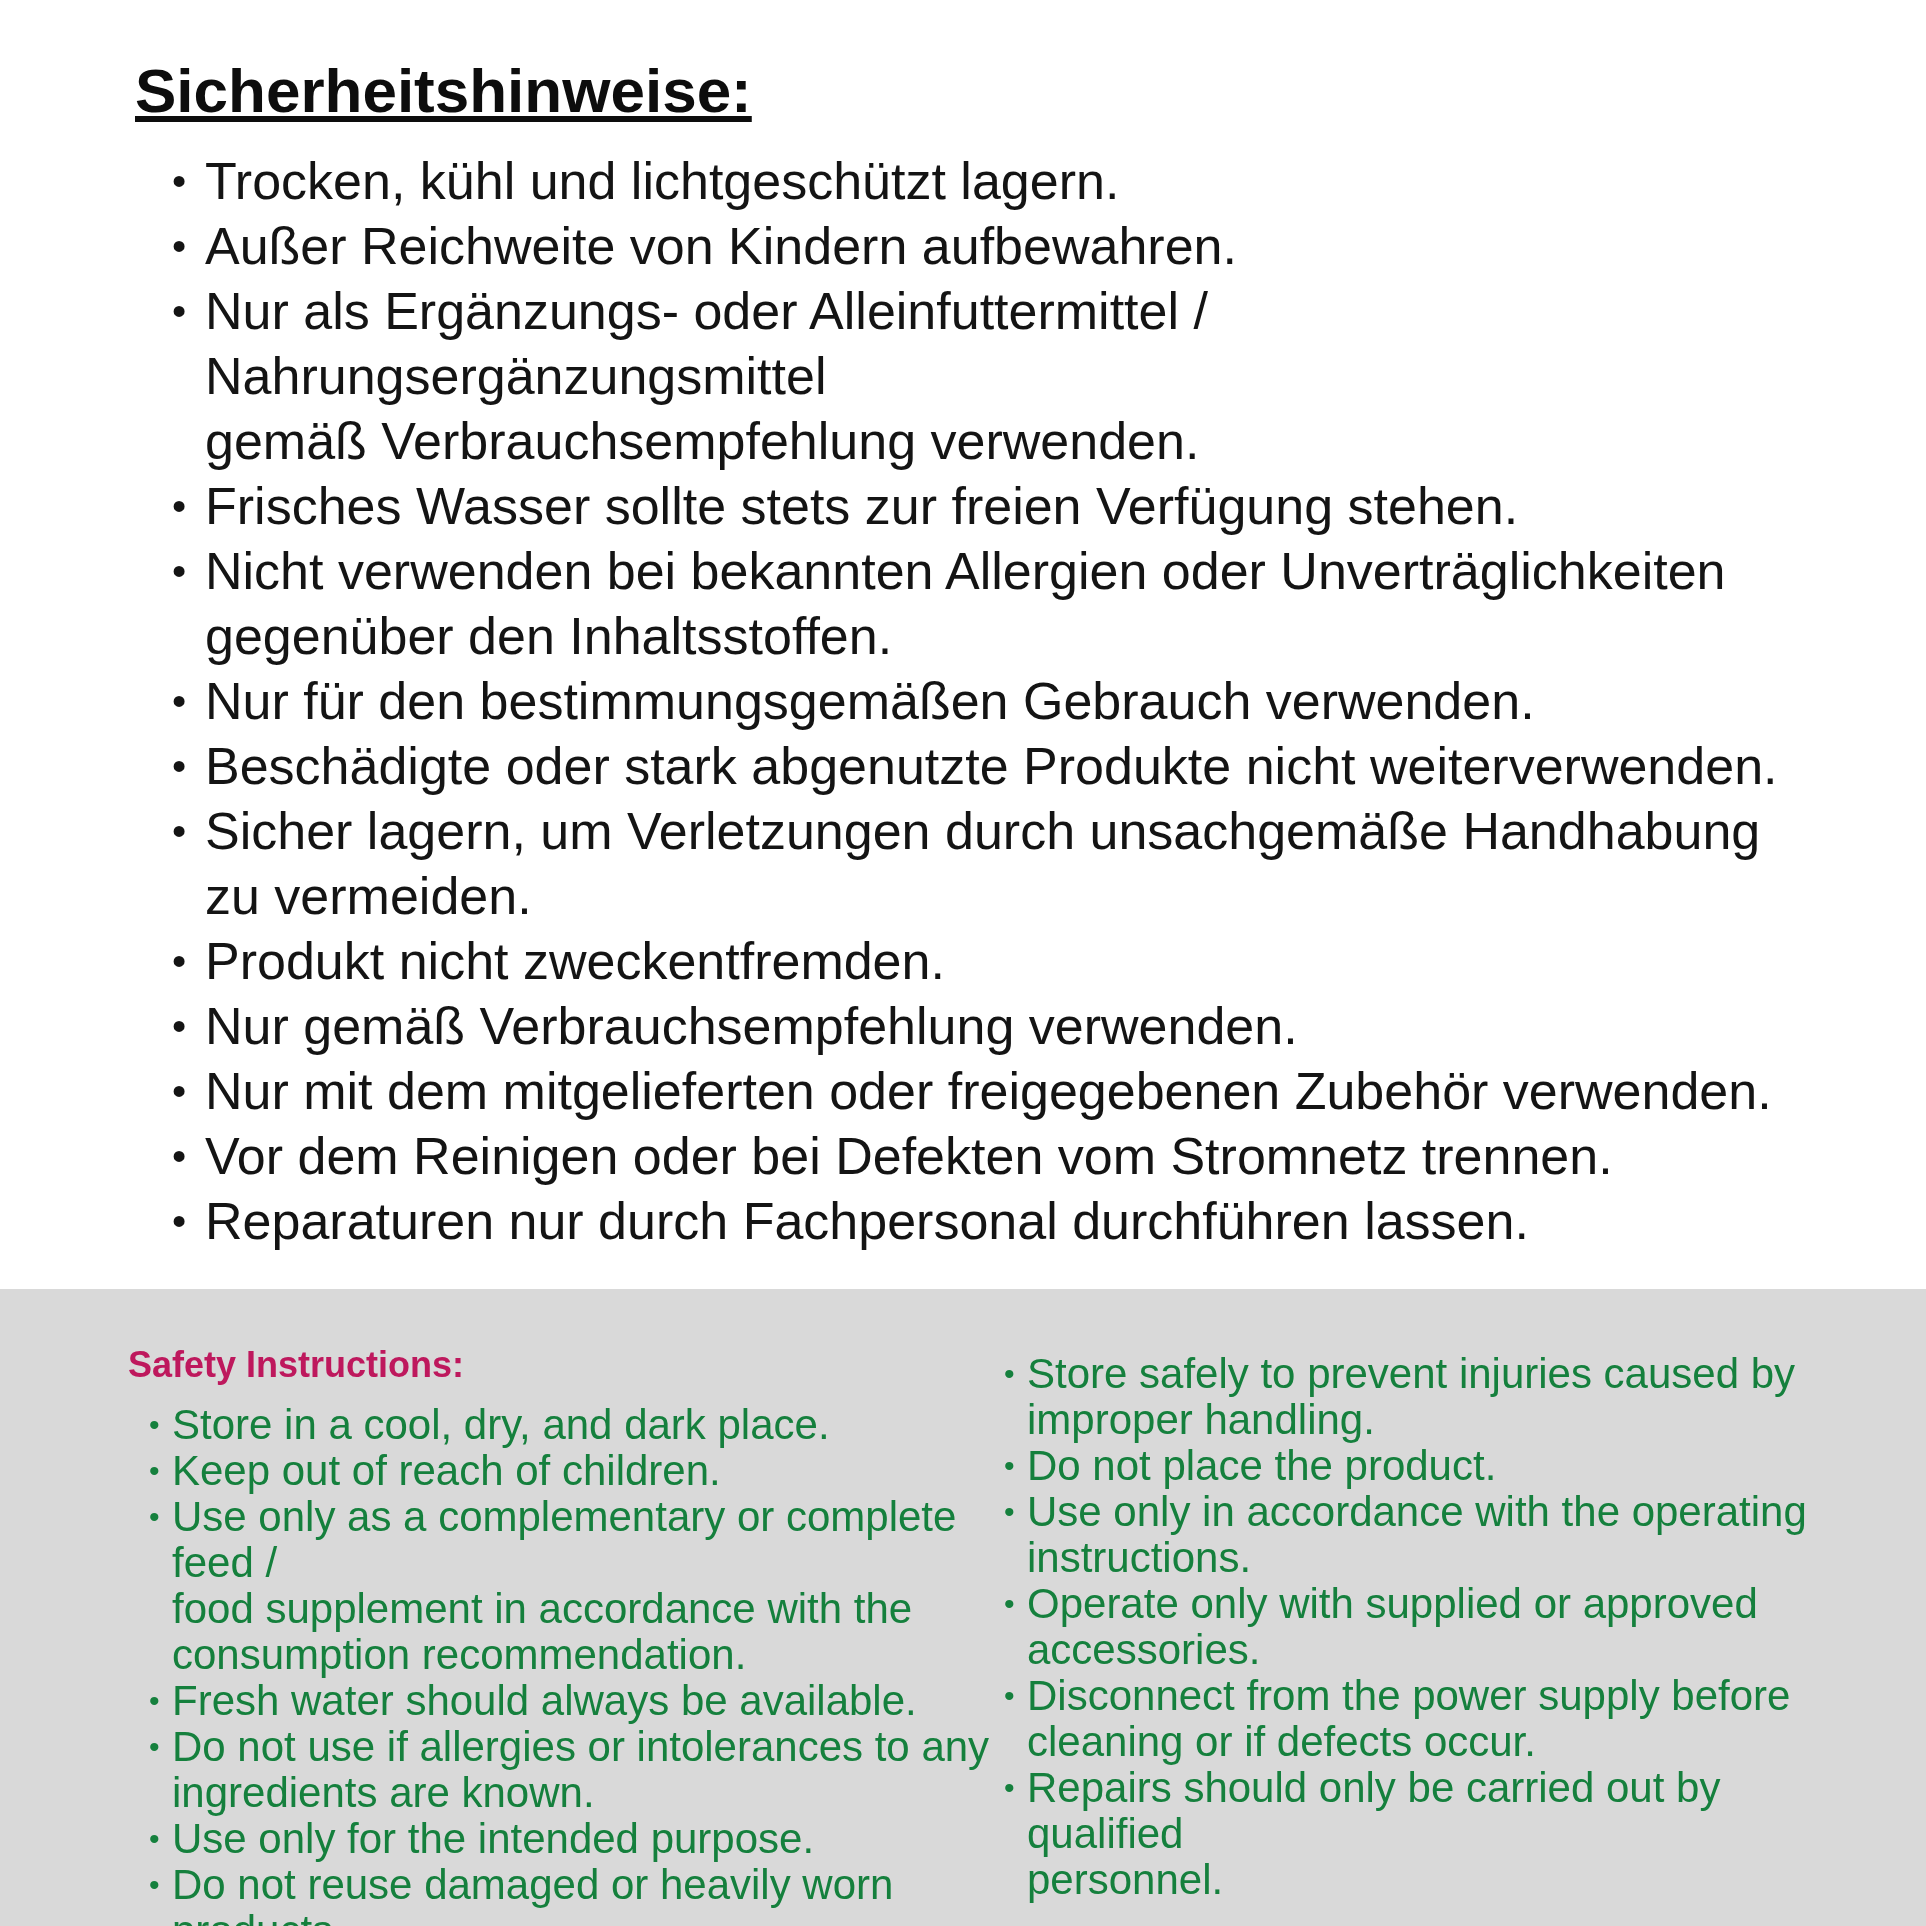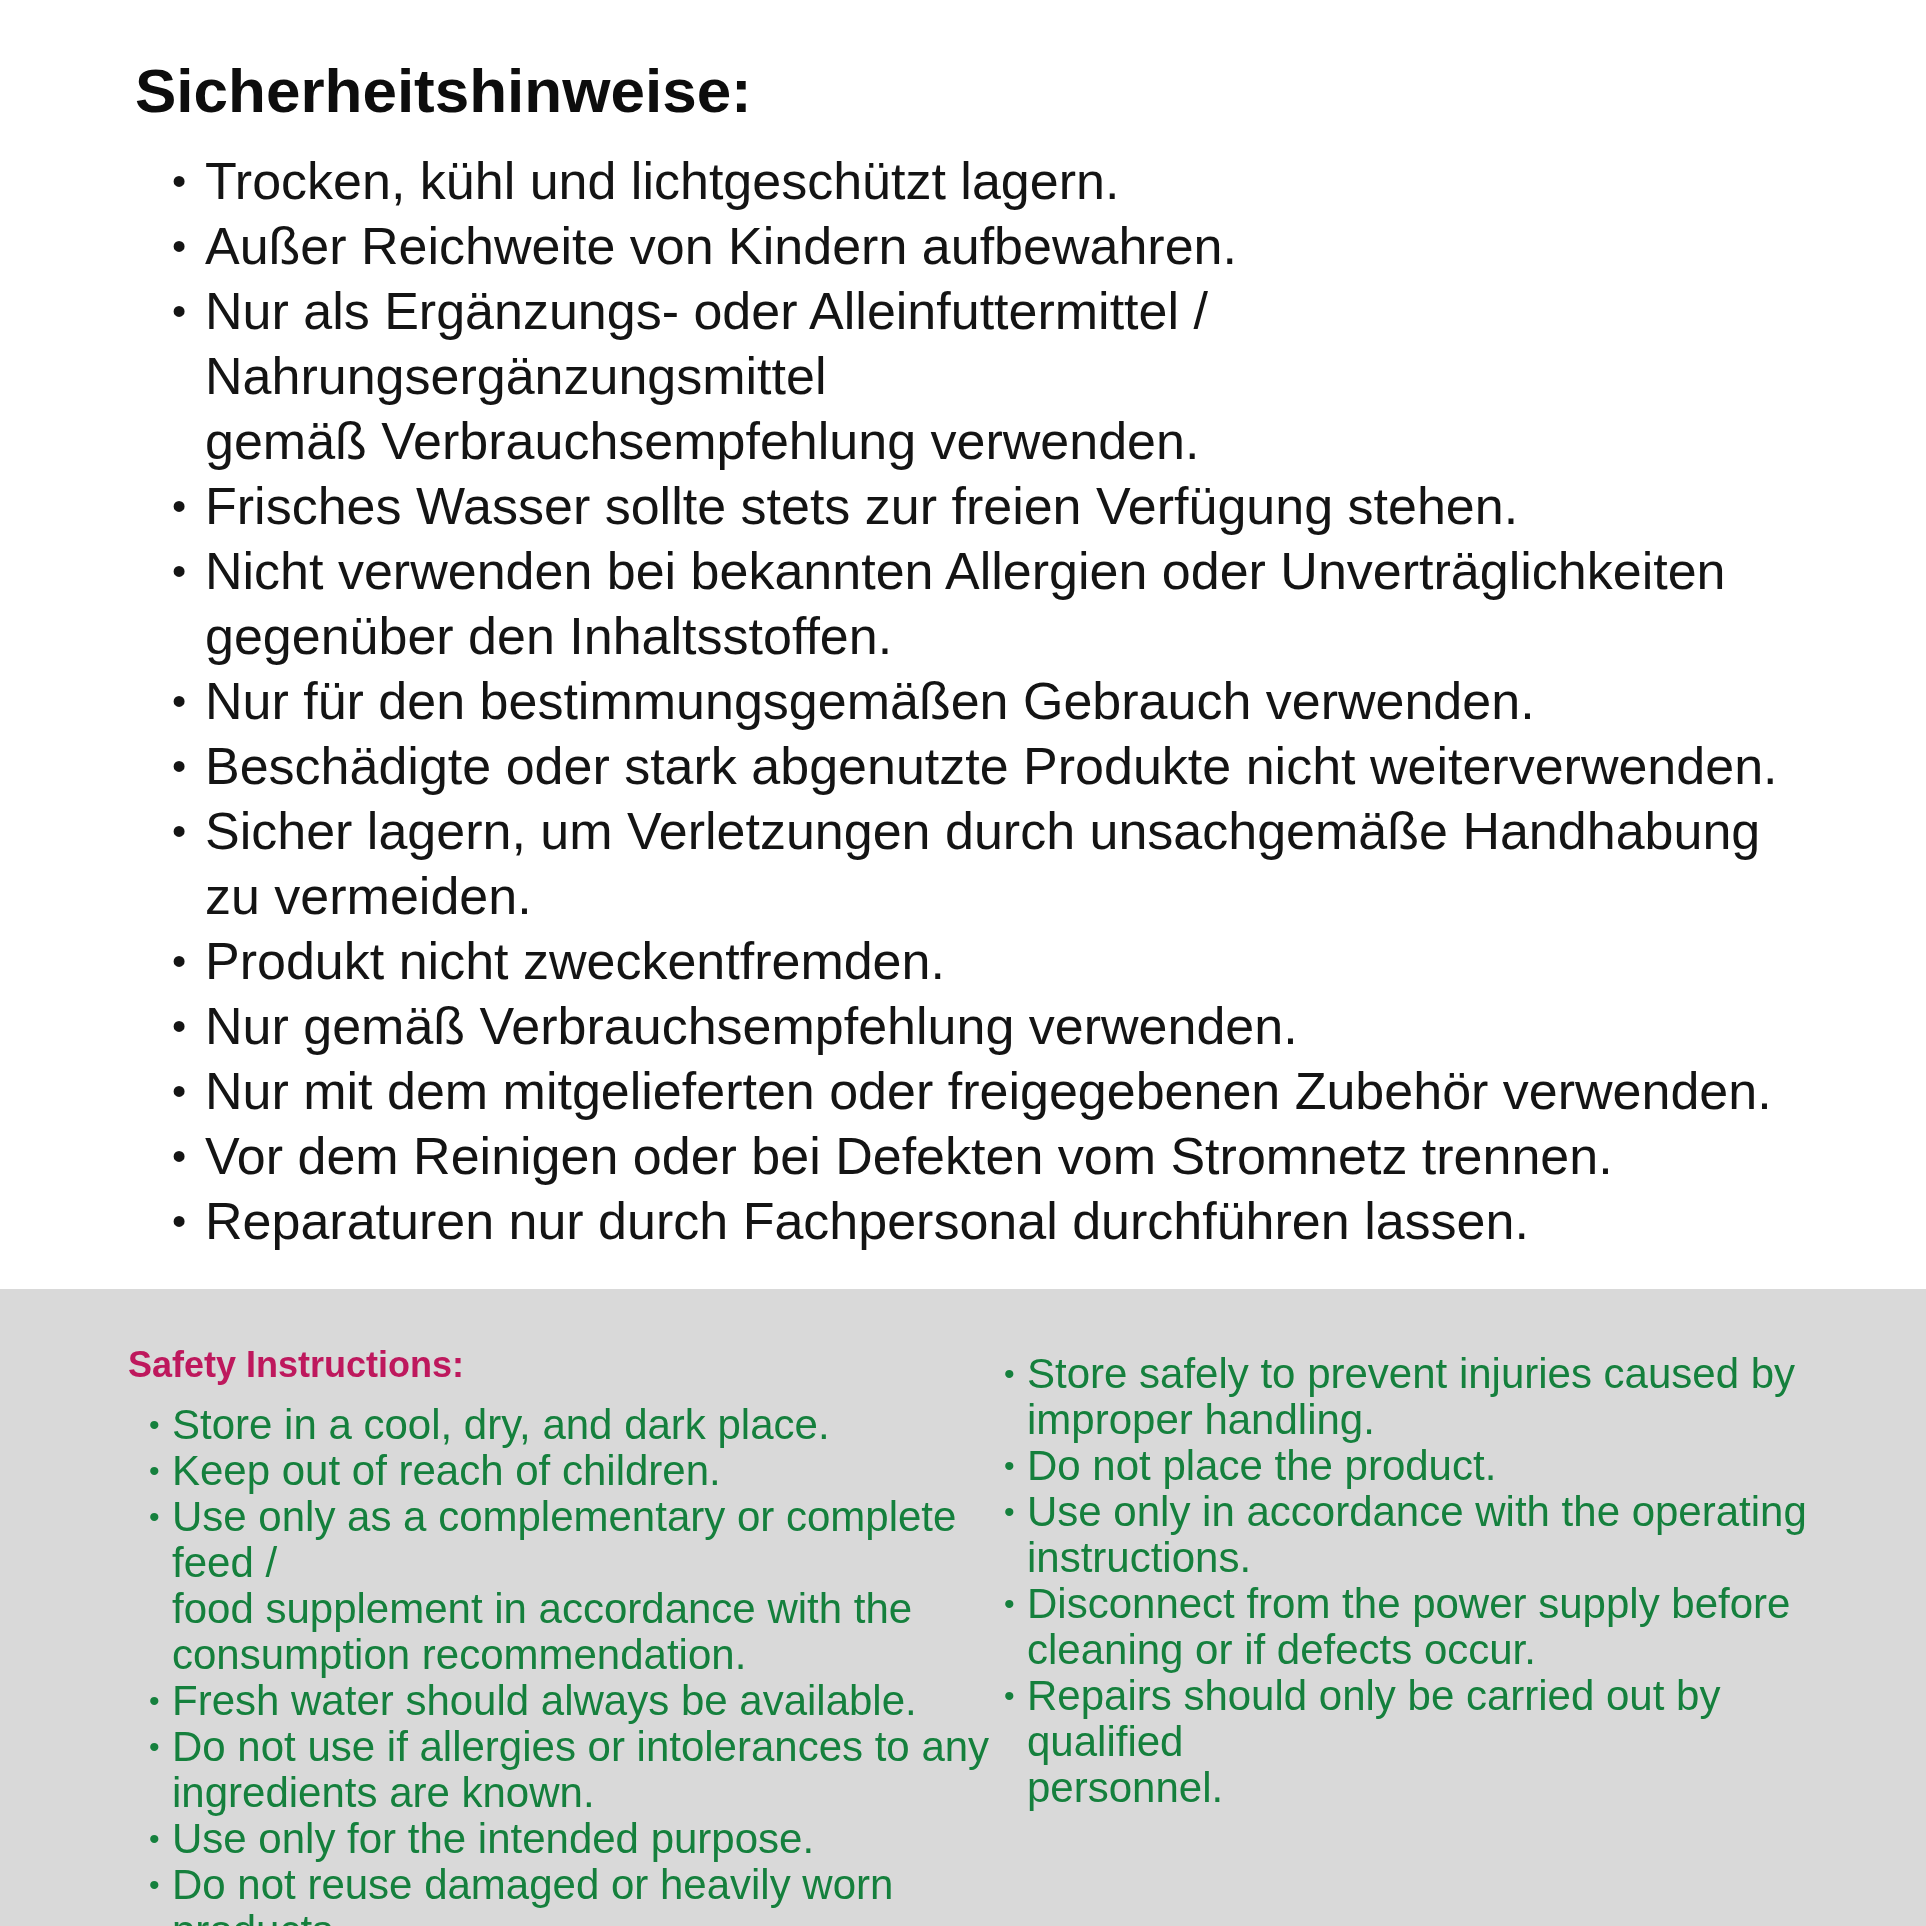--- a/index.html
+++ b/index.html
@@ -9,21 +9,21 @@
     font-family: "Liberation Sans", "DejaVu Sans", sans-serif;
     color: #111111;
   }
   .page { position: relative; width: 1926px; height: 1926px; overflow: hidden; background: #ffffff; }
 
   
   .de { padding: 55px 96px 0 135px; }
   .de h1 {
     margin: 0 0 23px 0;
     font-size: 62px; line-height: 1.15; font-weight: 700;
-    color: #0d0d0d; letter-spacing: 0px;
+    color: #0d0d0d; letter-spacing: 0px; text-decoration: underline;
   }
   ul { list-style: none; margin: 0; padding: 0; }
   .de ul { margin-left: 37px; }
   .de li {
     position: relative;
     padding-left: 33px;
     font-size: 52px; line-height: 65px;
     white-space: pre-line;
     color: #141414;
   }
@@ -107,20 +107,22 @@
         </ul>
       </div>
 
       <div class="col-right">
         <ul>
           <li>Store safely to prevent injuries caused by
 improper handling.</li>
           <li>Do not place the product.</li>
           <li>Use only in accordance with the operating
 instructions.</li>
+          <li>Operate only with supplied or approved
+accessories.</li>
           <li>Disconnect from the power supply before
 cleaning or if defects occur.</li>
           <li>Repairs should only be carried out by qualified
 personnel.</li>
         </ul>
       </div>
 
     </div>
   </section>
 

